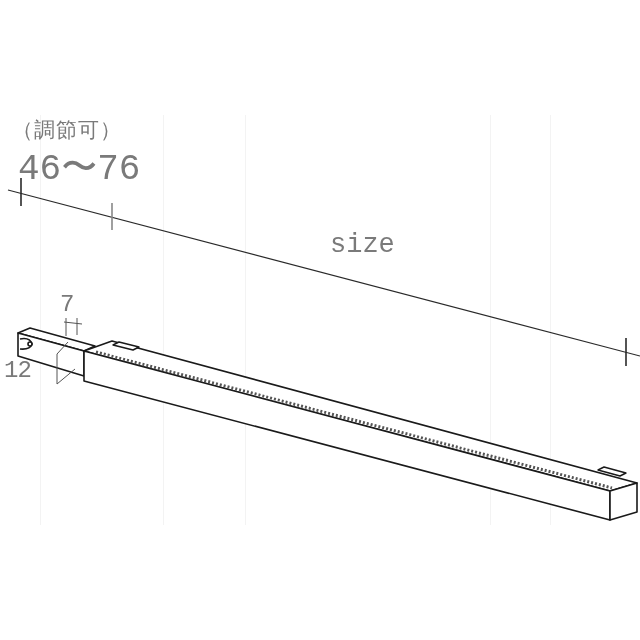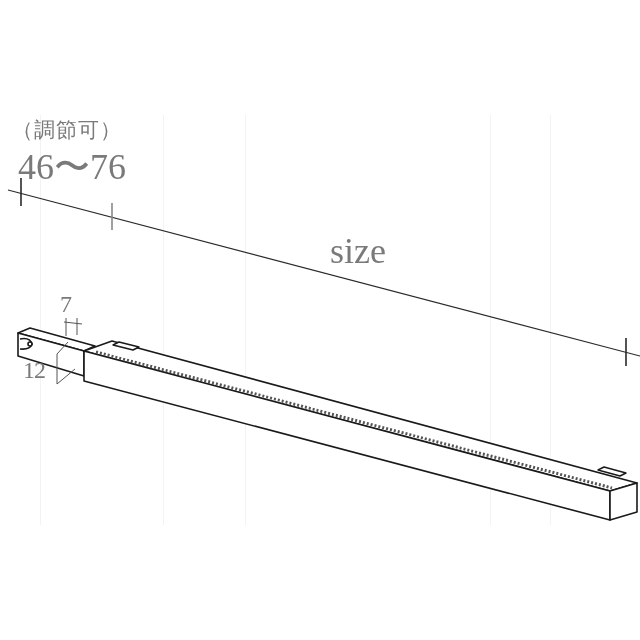--- a/index.html
+++ b/index.html
@@ -1,23 +1,23 @@
 <!DOCTYPE html>
 <html><head>
   <meta charset="utf-8">
   <style>
     html, body { margin: 0; padding: 0; background: #ffffff; }
     body { width: 640px; height: 640px; position: relative; overflow: hidden; font-family: "Liberation Sans", sans-serif; }
     .grid-line { position: absolute; top: 115px; height: 410px; width: 1px; background: #f3f3f3; }
-    .label { position: absolute; color: #7a7a7a; white-space: nowrap; font-family: Liberation Serif, serif; }
+    .label { position: absolute; color: #7a7a7a; white-space: nowrap; font-family: Liberation Mono, monospace; }
     #adjust-note { left: 12px; top: 116px; font-size: 21px; letter-spacing: 1px; }
     #range-label { left: 18px; top: 143px; font-size: 36px; }
-    #size-label { left: 330px; top: 230px; font-size: 36px; }
+    #size-label { left: 330px; top: 230px; font-size: 27px; }
     #dim-7 { left: 60px; top: 291px; font-size: 24px; }
-    #dim-12 { left: 23px; top: 357px; font-size: 24px; letter-spacing: -1px; }
+    #dim-12 { left: 4px; top: 357px; font-size: 24px; letter-spacing: -1px; }
     svg { position: absolute; left: 0; top: 0; }
   </style>
 </head>
 <body>
 
 <div class="grid-line" style="left:40px"></div>
 <div class="grid-line" style="left:163px"></div>
 <div class="grid-line" style="left:245px"></div>
 <div class="grid-line" style="left:490px"></div>
 <div class="grid-line" style="left:550px"></div>

